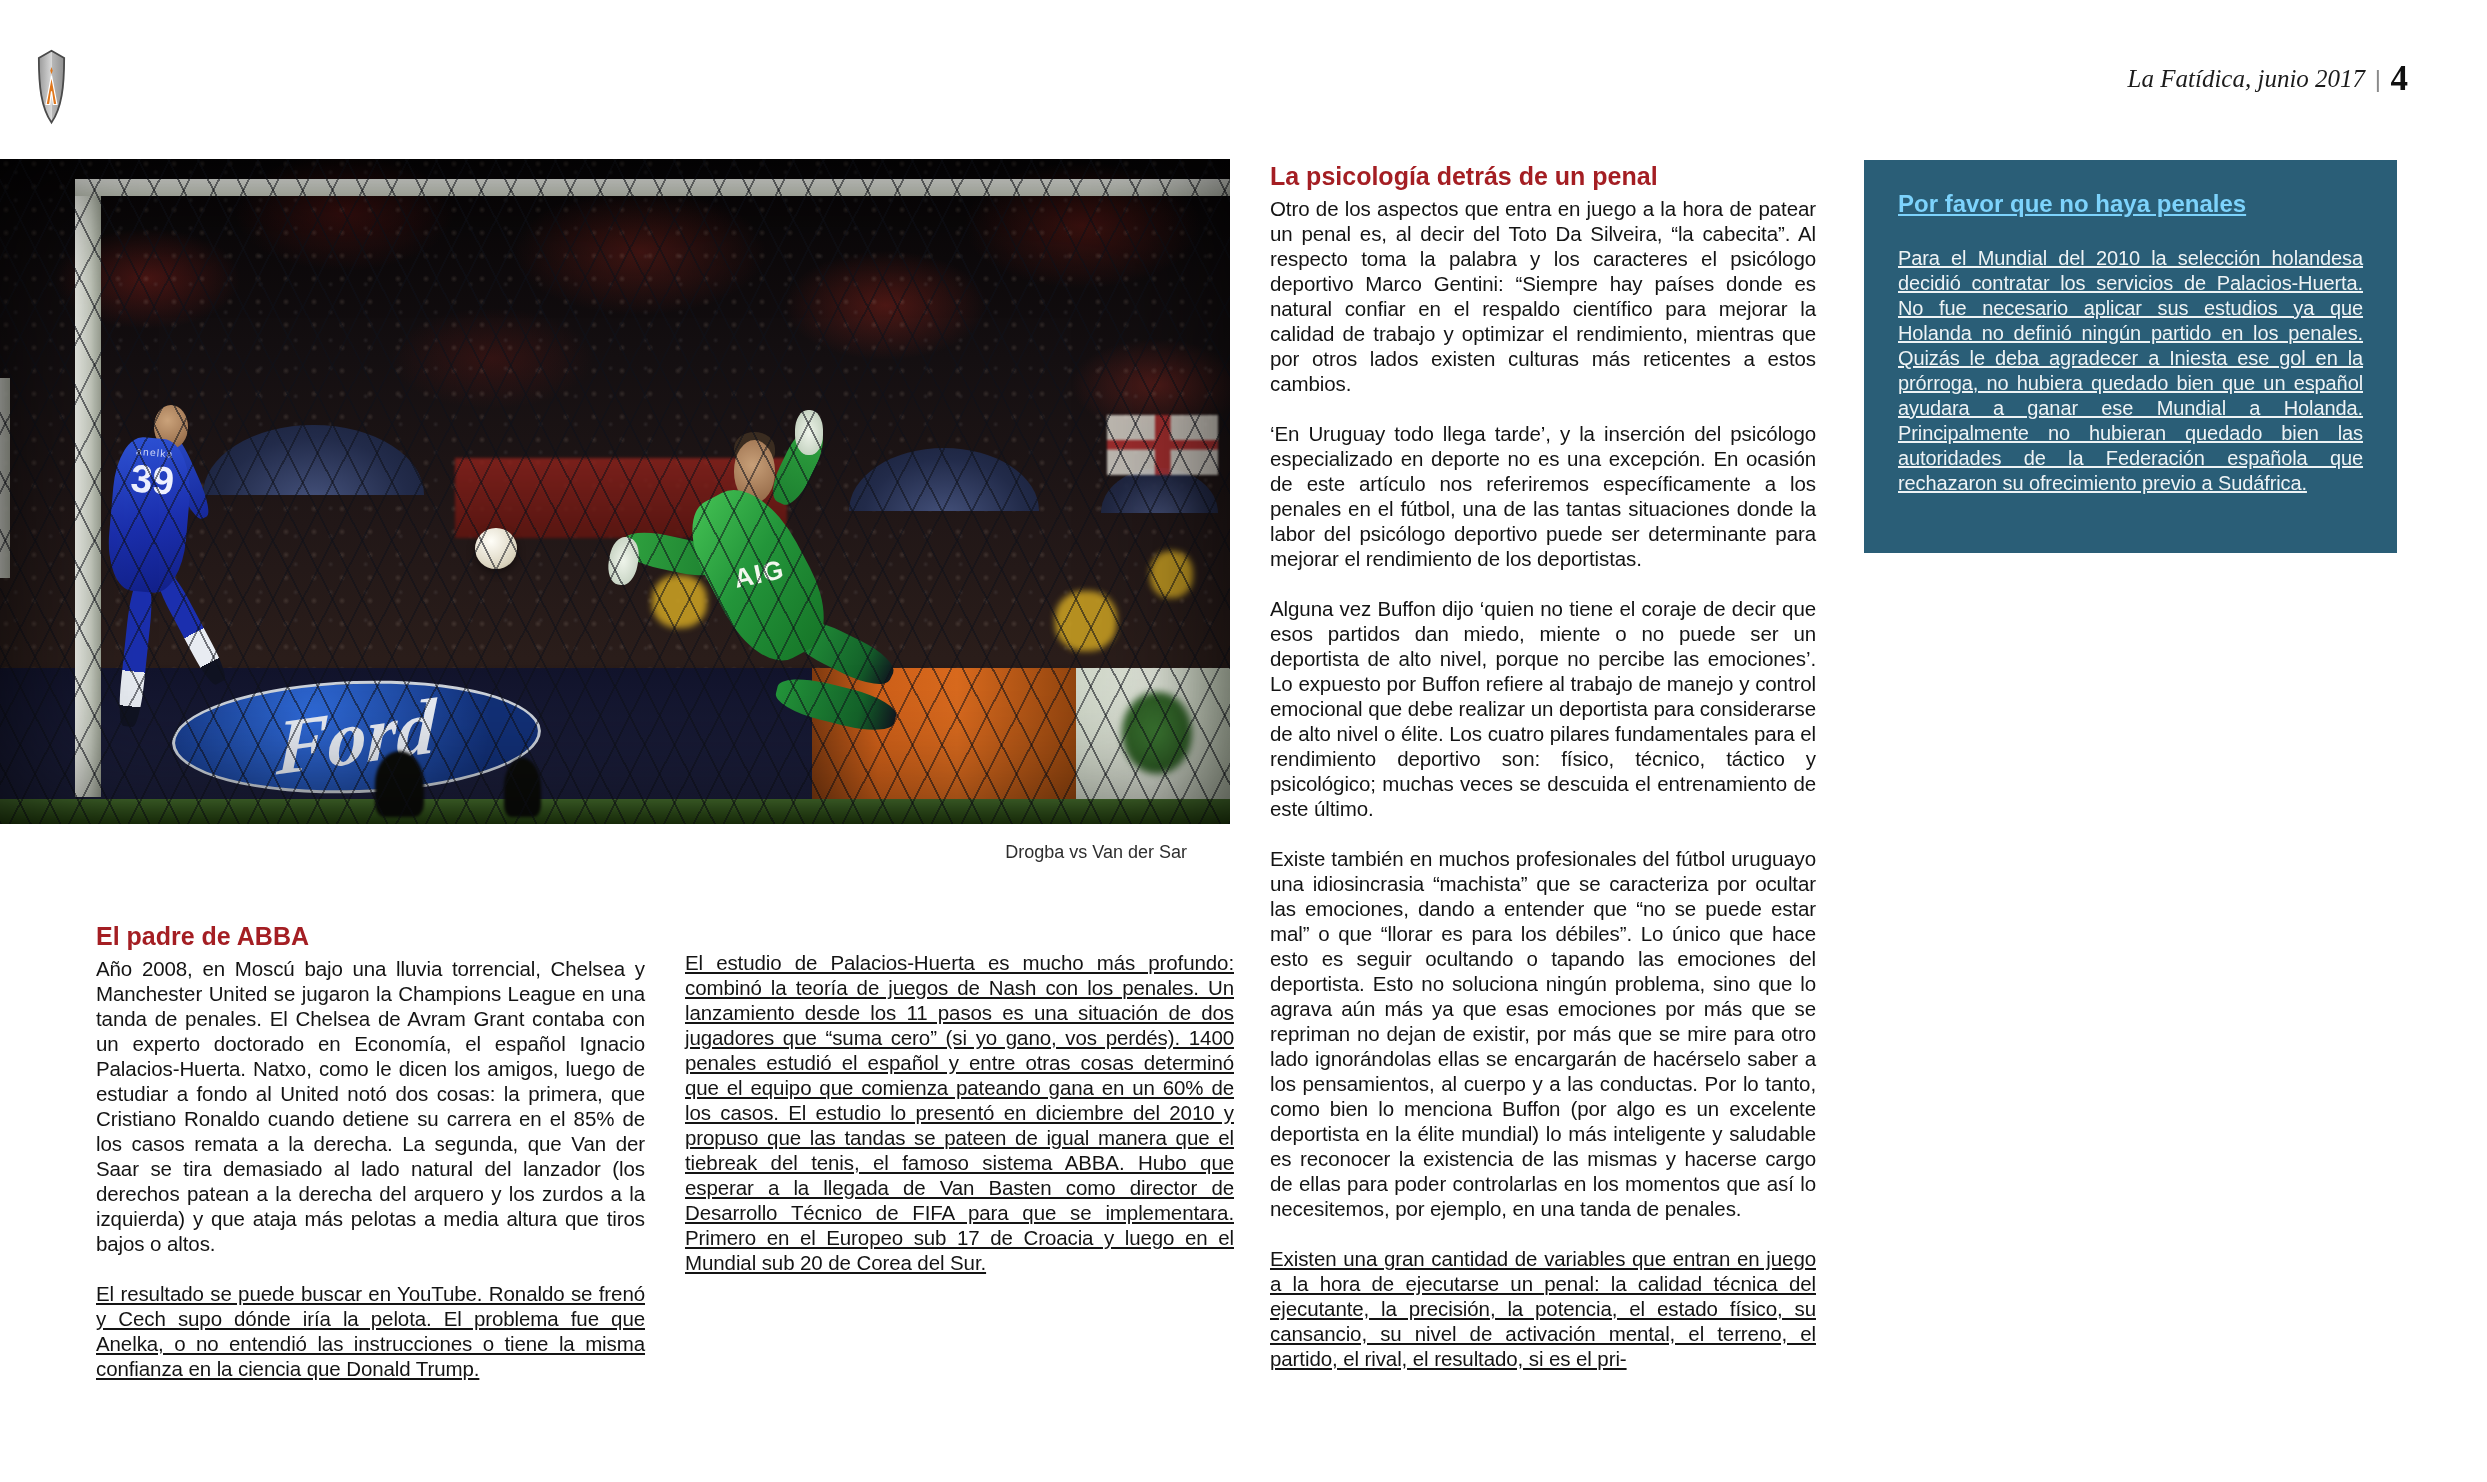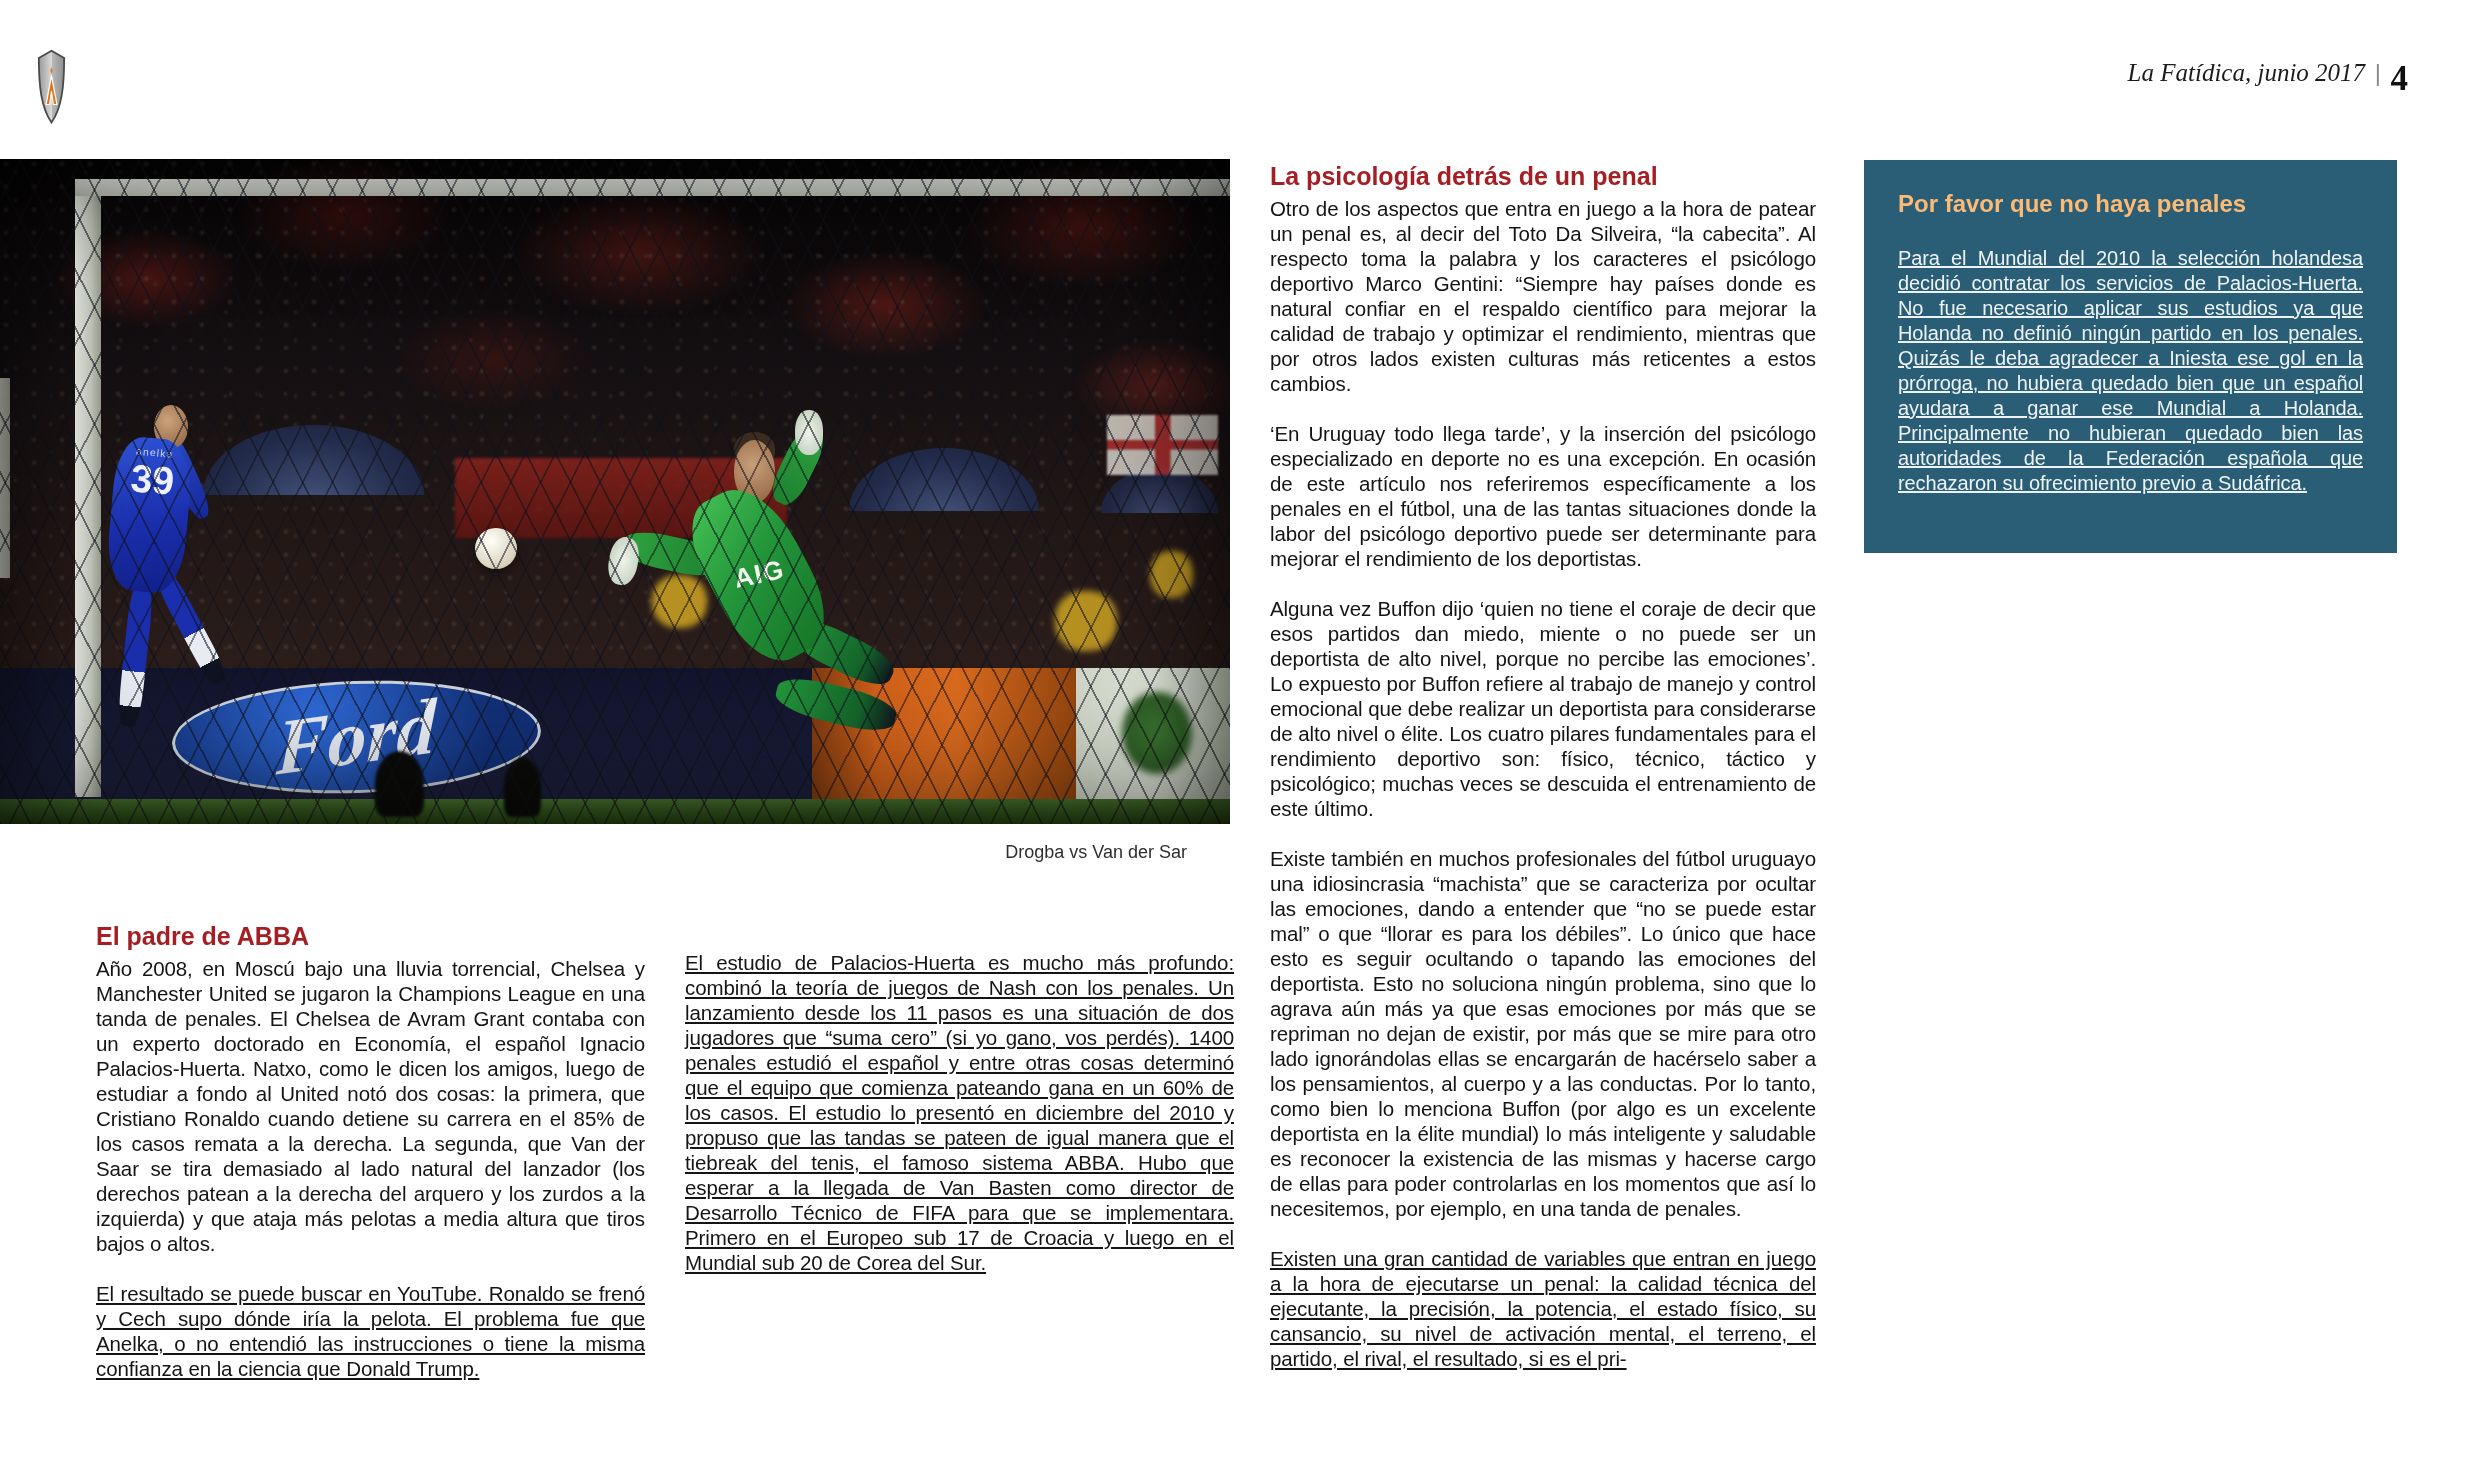--- a/index.html
+++ b/index.html
@@ -1,38 +1,38 @@
 <!DOCTYPE html>
 <html lang="es" style="font-size:9.6px"><head>
 <meta charset="utf-8">
 <style>
   html,body{margin:0;padding:0;background:#ffffff;}
   .page{position:relative;width:2487px;height:1482px;background:#ffffff;overflow:hidden;
         font-family:"Liberation Sans",sans-serif;color:#141414;}
 
   
   .logo{position:absolute;left:37px;top:49px;width:29px;height:76px;}
-  .masthead{position:absolute;top:59px;right:79px;display:flex;align-items:flex-start;gap:9.6px;}
+  .masthead{position:absolute;top:59px;right:79px;display:flex;align-items:center;gap:9.6px;}
   .pub{font-family:"Liberation Serif",serif;font-style:italic;font-size:25px;color:#1c1c1c;}
   .sep{font-size:24px;color:#8a8a8a;font-weight:300;}
   .pagenum{font-family:"Liberation Serif",serif;font-weight:bold;font-size:35px;color:#101010;}
 
   
   .col{position:absolute;text-align:justify;font-size:20.5px;line-height:25px;letter-spacing:-0.1px;color:#141414;}
   .col1{left:96px;top:922px;width:549px;}
   .col2{left:685px;top:950px;width:549px;}
   .col3{left:1270px;top:162px;width:546px;}
   h2.red{font-size:25px;line-height:28px;margin:0 0 6px 0;font-weight:bold;color:#a41e23;text-align:left;letter-spacing:0;}
   .para{margin:0 0 25px 0;}
   .para:last-child{margin-bottom:0;text-decoration:underline;}
 
   
   .sidebox{position:absolute;left:1864px;top:160px;width:533px;height:393px;box-sizing:border-box;
            background:#2a5e77;color:#eef3f5;padding:30px 34px;}
-  .sidebox h2{font-size:24px;line-height:28px;margin:0 0 28px 0;font-weight:bold;color:#fdba74;text-align:left;}
+  .sidebox h2{font-size:24px;line-height:28px;margin:0 0 28px 0;font-weight:bold;color:#7dd3fc;text-align:left;text-decoration:underline;}
   .sidebox .para{font-size:20px;line-height:25px;text-align:justify;margin:0;letter-spacing:-0.1px;}
 
   
   .photo{position:absolute;left:0;top:159px;width:1230px;height:665px;overflow:hidden;
     background-color:#171113;
     background-image:
       radial-gradient(circle 3px at 6px 4.8px, rgba(210,185,165,.15), transparent 3.6px),
       radial-gradient(circle 2.4px at 15.7px 13.3px, rgba(160,160,170,.12), transparent 3px),
       radial-gradient(133px 72px at 12% 18%, rgba(150,35,28,.42), transparent 70%),
       radial-gradient(157px 84px at 28% 8%, rgba(140,30,24,.32), transparent 70%),

